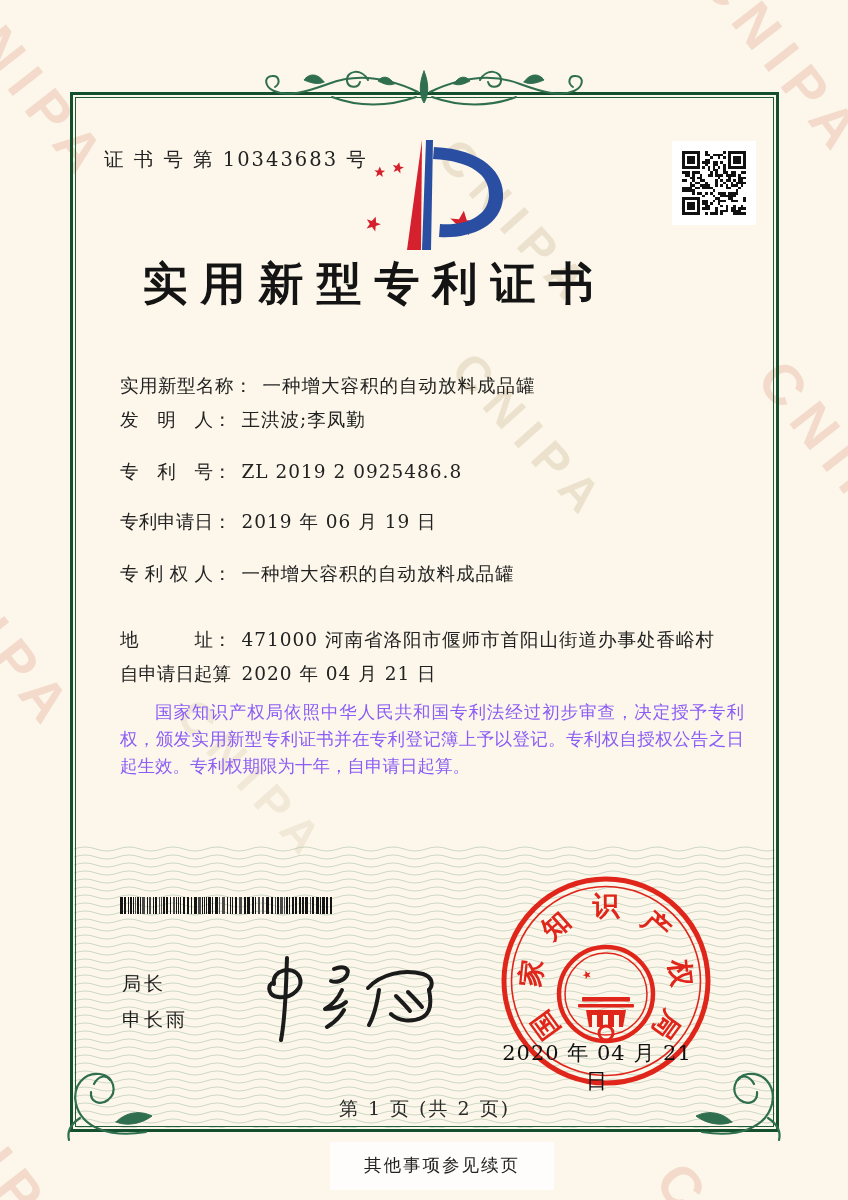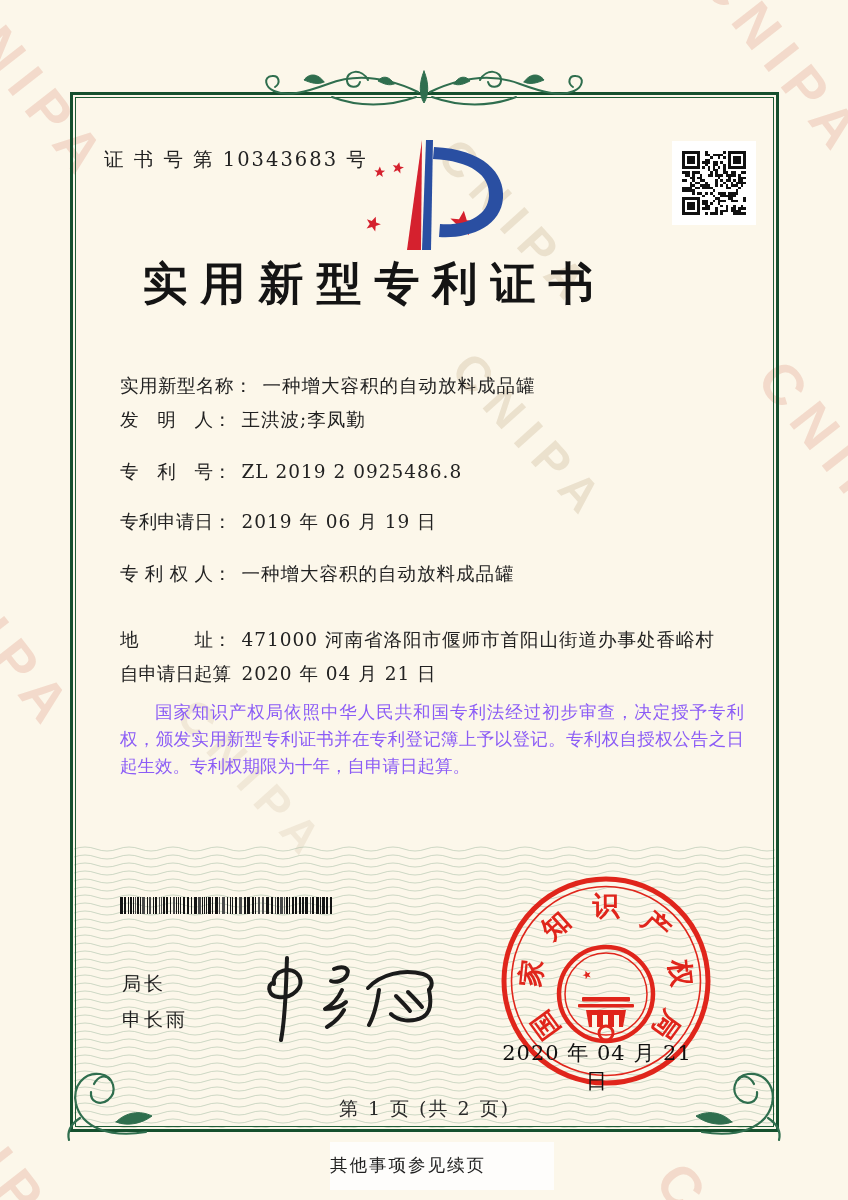--- a/index.html
+++ b/index.html
@@ -55,21 +55,21 @@
   .seal-date{
     left:492px;top:1039px;width:210px;text-align:center;
     font-size:21px;letter-spacing:1px;color:#101010;z-index:4;
   }
   .page-footer{
     left:70px;top:1096px;width:709px;text-align:center;
     font-size:19px;letter-spacing:2px;color:#2a2a2a;z-index:4;
   }
   .cont-box{
     left:330px;top:1142px;width:224px;height:48px;background:#fefdfb;
-    text-align:left;line-height:46px;font-size:17.5px;letter-spacing:2px;color:#222;z-index:3;
+    text-align:center;line-height:46px;font-size:17.5px;letter-spacing:2px;color:#222;z-index:3;
   }
   svg{display:block;}
 </style>
 </head>
 <body>
 
 <div class="wm wm-pink" style="left:-18px;top:-28px;transform:rotate(52deg);">CNIPA</div>
 <div class="wm wm-pink" style="left:738px;top:-52px;transform:rotate(52deg);">CNIPA</div>
 <div class="wm wm-pink" style="left:796px;top:348px;transform:rotate(52deg);">CNIPA</div>
 <div class="wm wm-pink" style="left:-52px;top:522px;transform:rotate(52deg);">CNIPA</div>

